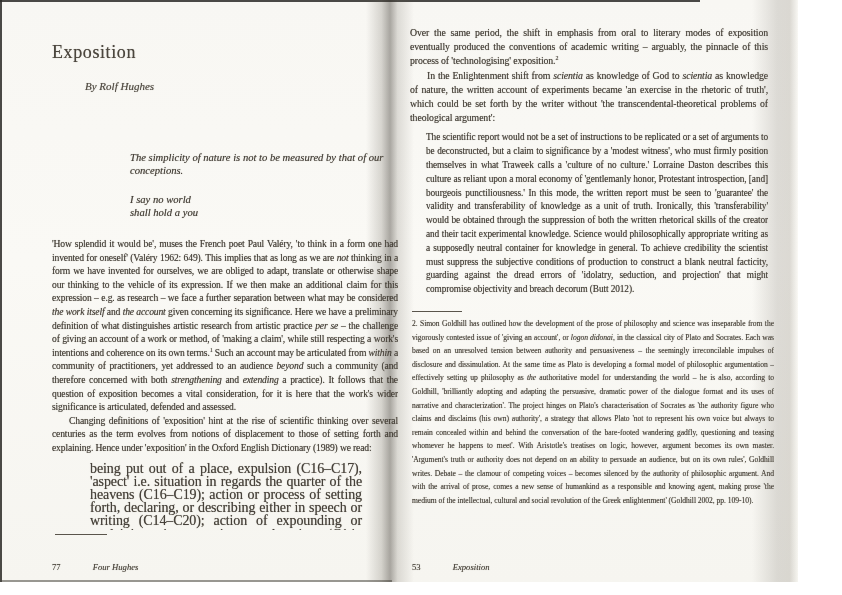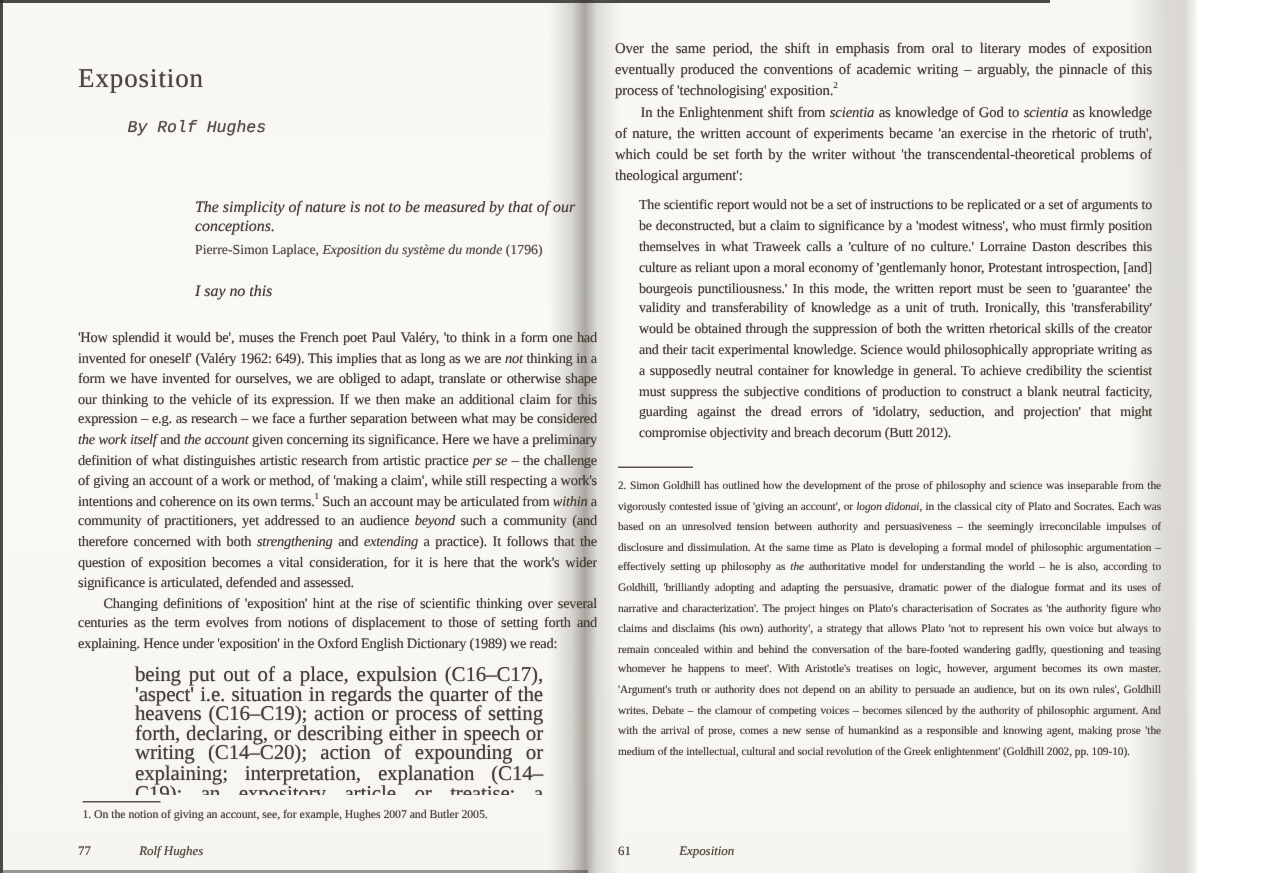--- a/index.html
+++ b/index.html
@@ -11,21 +11,21 @@
   .edge-left{position:absolute;left:0;top:0;width:2px;height:582px;background:#2b2a27;opacity:.85;}
   .edge-bottom{position:absolute;left:0;top:580px;width:392px;height:2px;background:#4a4843;opacity:.55;}
   .gutter{position:absolute;left:366px;top:0;width:48px;height:582px;
           background:linear-gradient(90deg,rgba(110,104,93,0) 0%,rgba(92,86,75,.22) 32%,rgba(58,53,45,.42) 50%,rgba(92,86,75,.18) 66%,rgba(110,104,93,0) 100%);}
   .right-shadow{position:absolute;left:752px;top:0;width:46px;height:582px;
           background:linear-gradient(90deg,rgba(0,0,0,0) 0%,rgba(105,99,90,.20) 55%,rgba(150,144,133,.30) 82%,rgba(255,255,255,0) 100%);}
   .txt{text-shadow:0 0 .7px rgba(92,85,74,.75);}
   
   .left-col{position:absolute;left:52px;top:42px;width:346px;height:488px;overflow:hidden;}
   .title{font-size:18px;line-height:20px;font-weight:normal;letter-spacing:.6px;color:#4b463e;margin:0 0 18px 0;}
-  .byline{font-style:italic;font-size:11px;margin:0 0 40px 33px;color:#534e46;font-family:Liberation Mono, monospace;}
+  .byline{font-style:italic;font-size:11px;margin:0 0 59px 33px;color:#534e46;}
   .epis{margin:0 0 18px 78px;}
   .epi{margin-bottom:16px;}
   .epi-quote{display:block;font-style:italic;font-size:10.6px;line-height:13px;}
   .epi-attr{display:block;font-size:9.2px;line-height:12px;margin-top:2px;color:#55504a;}
   .bodytxt p{margin:0;font-size:9.6px;line-height:13.6px;letter-spacing:-.15px;text-align:justify;}
   .bodytxt p.indent{text-indent:17px;}
   .bq-left{margin:7px 0 12px 38px;width:272px;font-size:14px;line-height:13.2px;letter-spacing:-.1px;text-align:justify;}
   .fnrule-l{position:absolute;left:55px;top:534px;width:52px;height:1px;background:#5a554c;}
   .fn-left{position:absolute;left:55px;top:538px;width:330px;font-size:7.9px;line-height:10px;letter-spacing:-.05px;color:#4c473f;}
   .footer{position:absolute;font-size:8.6px;color:#4c473f;}
@@ -53,51 +53,50 @@
   <div class="edge-left"></div>
   <div class="edge-bottom"></div>
 
   <div class="left-col txt">
     <h1 class="title">Exposition</h1>
     <div class="byline">By Rolf Hughes</div>
 
     <div class="epis">
       <div class="epi">
         <span class="epi-quote">The simplicity of nature is not to be measured by that of our conceptions.</span>
-        <span class="epi-attr">Pierre-Simon Laplace, <i>Exposition du système du monde</i> (1796)</span>
       </div>
       <div class="epi">
-        <span class="epi-quote">I say no this</span>
+        <span class="epi-quote">I say no world</span>
+        <span class="epi-quote">shall hold a you</span>
       </div>
     </div>
 
     <div class="bodytxt">
       <p>'How splendid it would be', muses the French poet Paul Valéry, 'to think in a form one had invented for oneself' (Valéry 1962: 649). This implies that as long as we are <i>not</i> thinking in a form we have invented for ourselves, we are obliged to adapt, translate or otherwise shape our thinking to the vehicle of its expression. If we then make an additional claim for this expression – e.g. as research – we face a further separation between what may be considered <i>the work itself</i> and <i>the account</i> given concerning its significance. Here we have a preliminary definition of what distinguishes artistic research from artistic practice <i>per se</i> – the challenge of giving an account of a work or method, of 'making a claim', while still respecting a work's intentions and coherence on its own terms.<sup>1</sup> Such an account may be articulated from <i>within</i> a community of practitioners, yet addressed to an audience <i>beyond</i> such a community (and therefore concerned with both <i>strengthening</i> and <i>extending</i> a practice). It follows that the question of exposition becomes a vital consideration, for it is here that the work's wider significance is articulated, defended and assessed.</p>
       <p class="indent">Changing definitions of 'exposition' hint at the rise of scientific thinking over several centuries as the term evolves from notions of displacement to those of setting forth and explaining. Hence under 'exposition' in the Oxford English Dictionary (1989) we read:</p>
       <div class="bq-left">being put out of a place, expulsion (C16–C17), 'aspect' i.e. situation in regards the quarter of the heavens (C16–C19); action or process of setting forth, declaring, or describing either in speech or writing (C14–C20); action of expounding or explaining; interpretation, explanation (C14–C19); an expository article or treatise; a commentary (C15–C19).</div>
     </div>
   </div>
 
   <div class="fnrule-l"></div>
-  <div class="fn-left txt">1. On the notion of giving an account, see, for example, Hughes 2007 and Butler 2005.</div>
 
   <div class="footer footer-l txt">
     <span class="num">77</span>
-    <span class="head">Rolf Hughes</span>
+    <span class="head">Four Hughes</span>
   </div>
 
   <div class="right-col txt">
     <p>Over the same period, the shift in emphasis from oral to literary modes of exposition eventually produced the conventions of academic writing – arguably, the pinnacle of this process of 'technologising' exposition.<sup>2</sup></p>
     <p class="indent">In the Enlightenment shift from <i>scientia</i> as knowledge of God to <i>scientia</i> as knowledge of nature, the written account of experiments became 'an exercise in the rhetoric of truth', which could be set forth by the writer without 'the transcendental-theoretical problems of theological argument':</p>
     <div class="bq-right">The scientific report would not be a set of instructions to be replicated or a set of arguments to be deconstructed, but a claim to significance by a 'modest witness', who must firmly position themselves in what Traweek calls a 'culture of no culture.' Lorraine Daston describes this culture as reliant upon a moral economy of 'gentlemanly honor, Protestant introspection, [and] bourgeois punctiliousness.' In this mode, the written report must be seen to 'guarantee' the validity and transferability of knowledge as a unit of truth. Ironically, this 'transferability' would be obtained through the suppression of both the written rhetorical skills of the creator and their tacit experimental knowledge. Science would philosophically appropriate writing as a supposedly neutral container for knowledge in general. To achieve credibility the scientist must suppress the subjective conditions of production to construct a blank neutral facticity, guarding against the dread errors of 'idolatry, seduction, and projection' that might compromise objectivity and breach decorum (Butt 2012).</div>
   </div>
 
   <div class="fnrule-r"></div>
   <div class="fn-right txt">2. Simon Goldhill has outlined how the development of the prose of philosophy and science was inseparable from the vigorously contested issue of 'giving an account', or <i>logon didonai</i>, in the classical city of Plato and Socrates. Each was based on an unresolved tension between authority and persuasiveness – the seemingly irreconcilable impulses of disclosure and dissimulation. At the same time as Plato is developing a formal model of philosophic argumentation – effectively setting up philosophy as <i>the</i> authoritative model for understanding the world – he is also, according to Goldhill, 'brilliantly adopting and adapting the persuasive, dramatic power of the dialogue format and its uses of narrative and characterization'. The project hinges on Plato's characterisation of Socrates as 'the authority figure who claims and disclaims (his own) authority', a strategy that allows Plato 'not to represent his own voice but always to remain concealed within and behind the conversation of the bare-footed wandering gadfly, questioning and teasing whomever he happens to meet'. With Aristotle's treatises on logic, however, argument becomes its own master. 'Argument's truth or authority does not depend on an ability to persuade an audience, but on its own rules', Goldhill writes. Debate – the clamour of competing voices – becomes silenced by the authority of philosophic argument. And with the arrival of prose, comes a new sense of humankind as a responsible and knowing agent, making prose 'the medium of the intellectual, cultural and social revolution of the Greek enlightenment' (Goldhill 2002, pp. 109-10).</div>
 
   <div class="footer footer-r txt">
-    <span class="num">61</span>
+    <span class="num">53</span>
     <span class="head">Exposition</span>
   </div>
 
   <div class="gutter"></div>
   <div class="right-shadow"></div>
 </div>
 
 </body></html>

